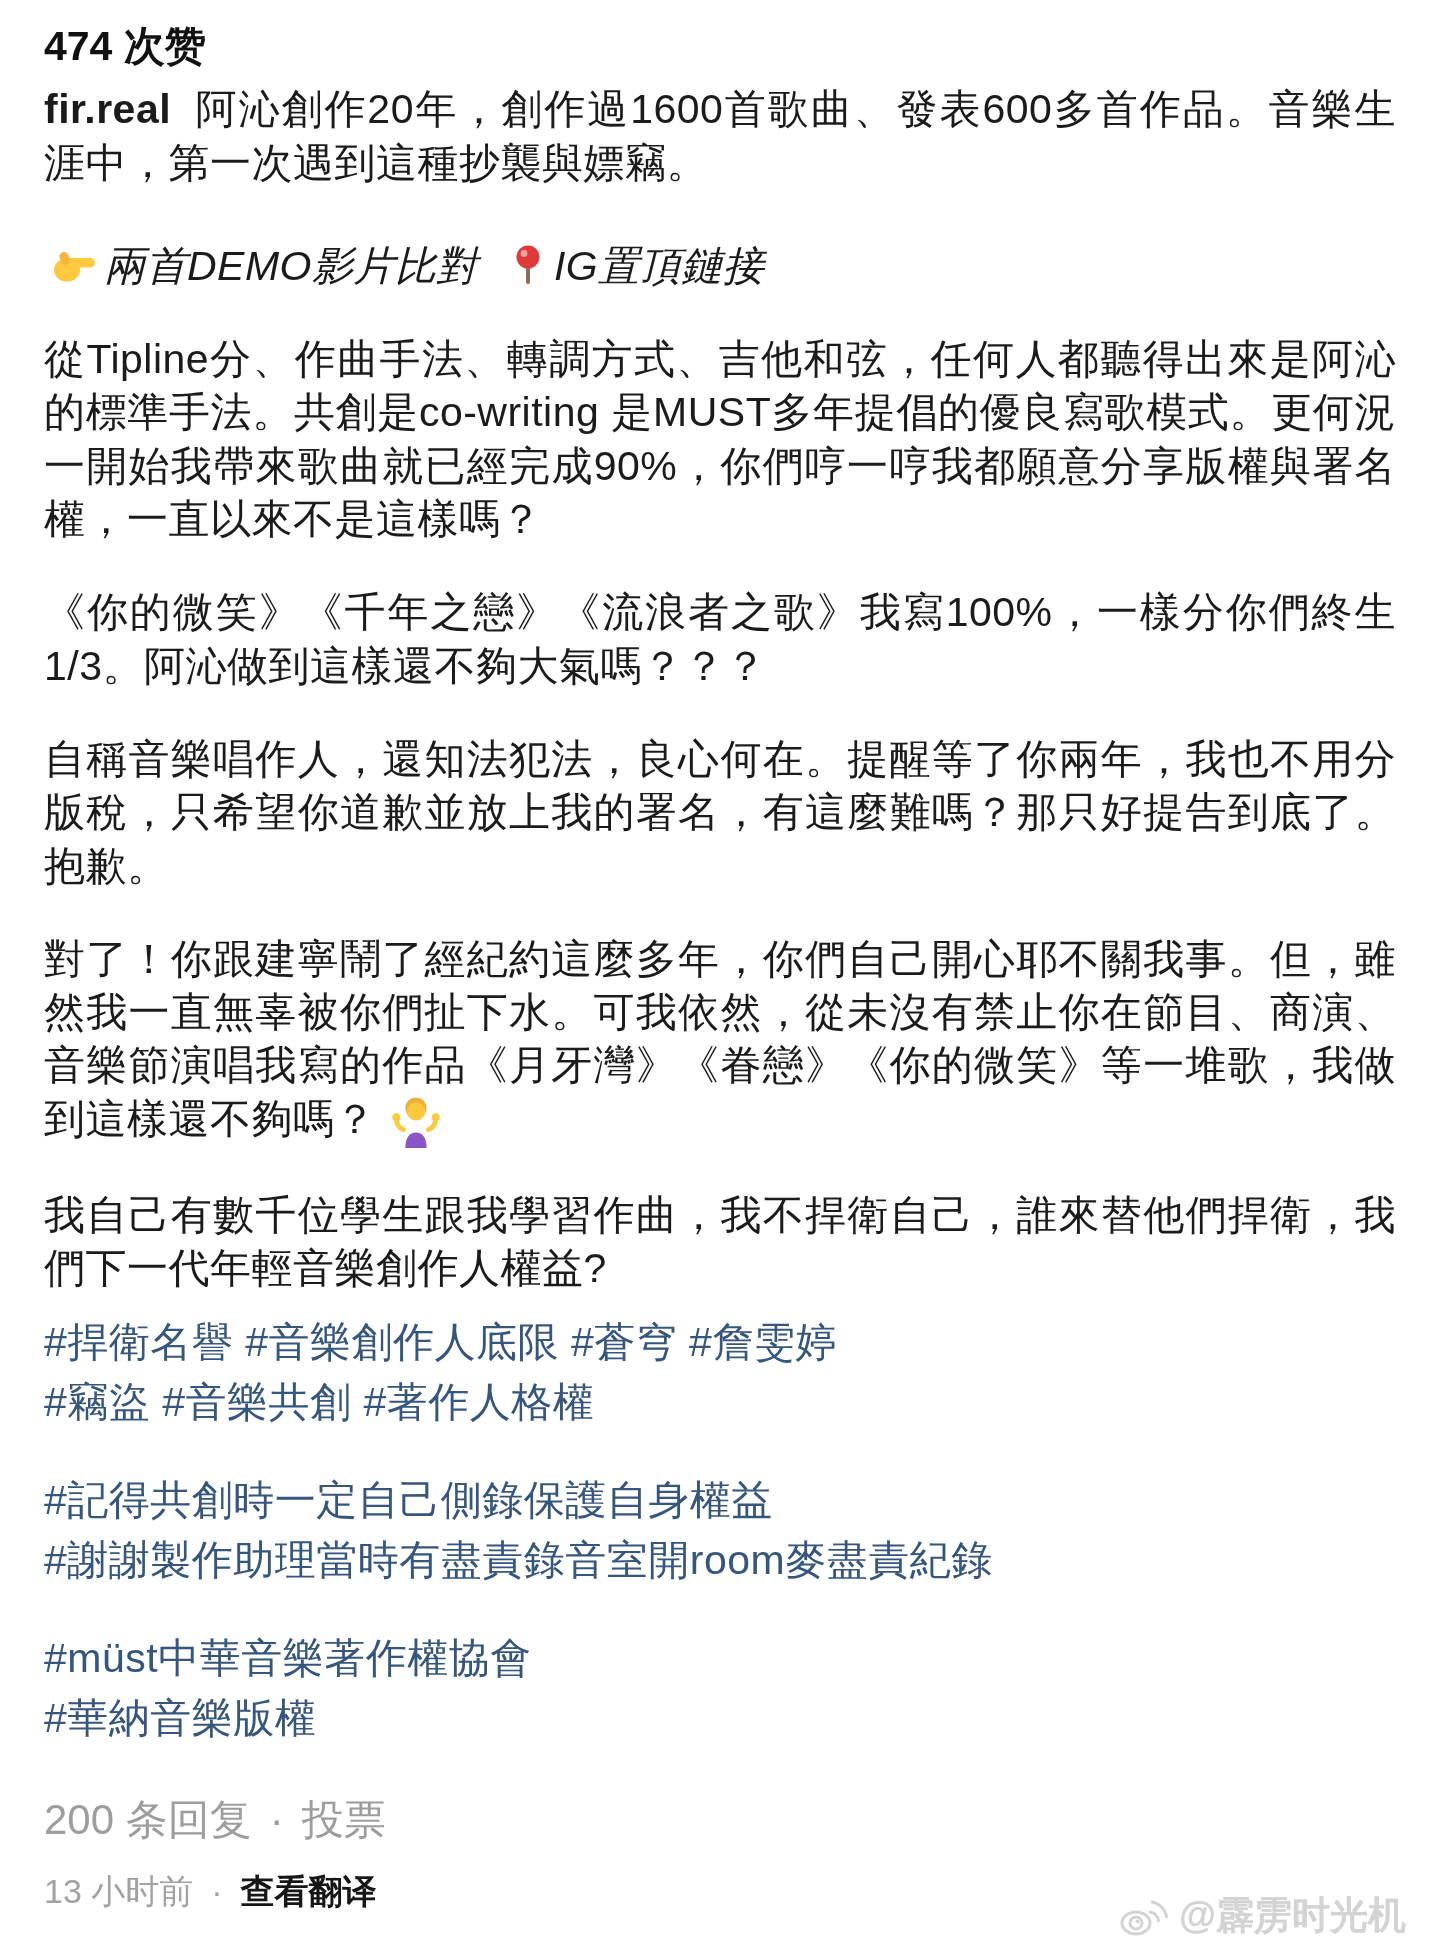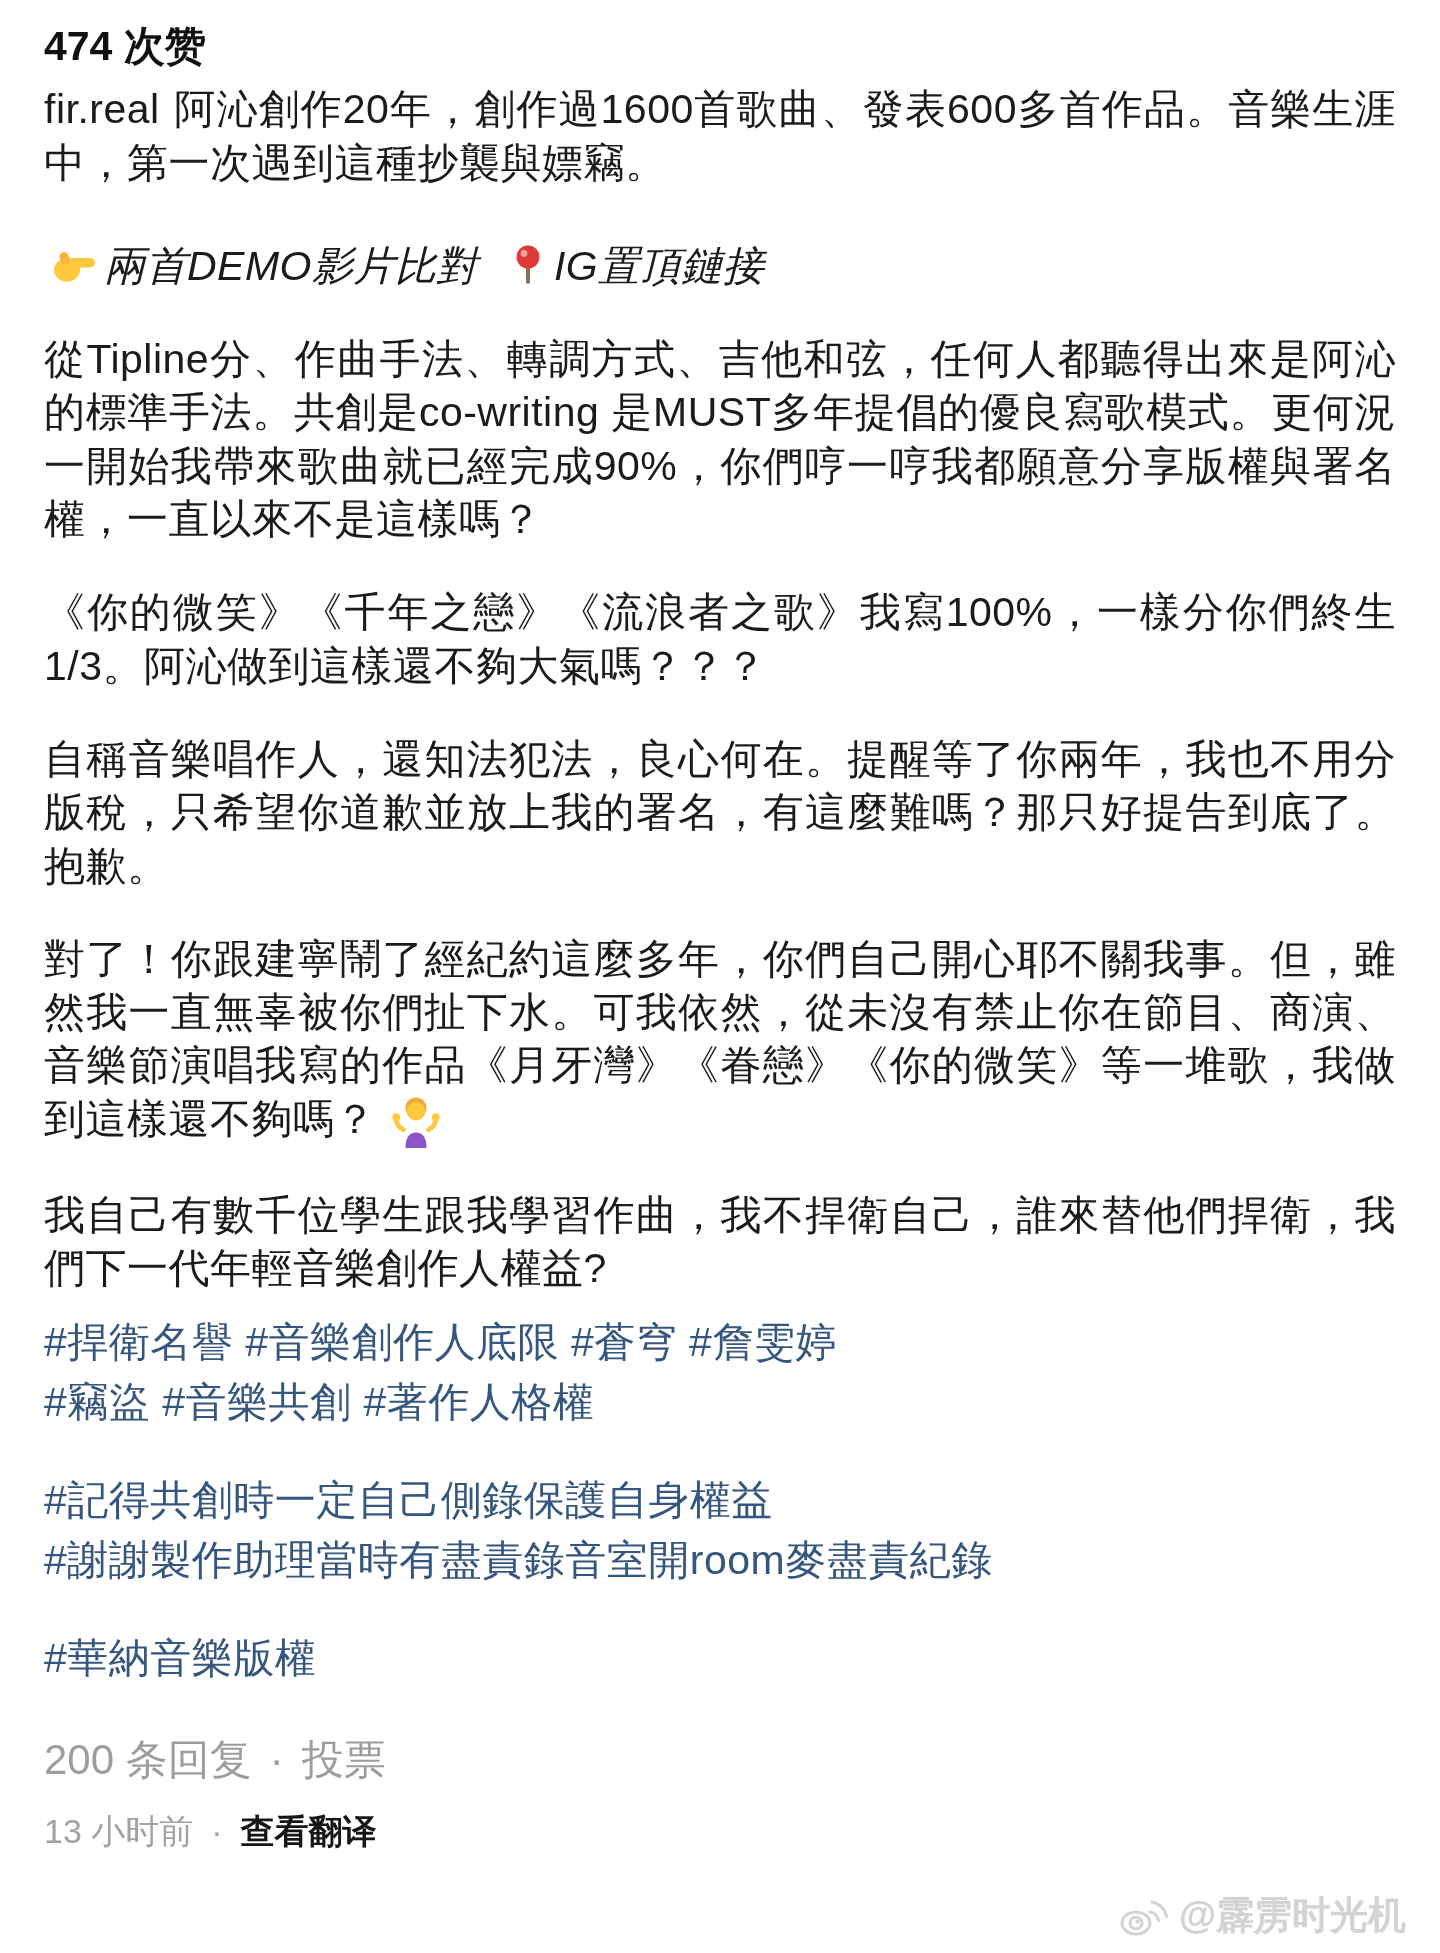--- a/index.html
+++ b/index.html
@@ -15,21 +15,21 @@
   .likes {
     font-size: 41px; font-weight: 700; color: #111;
     line-height: 1.3;
   }
   .caption, .para, .tagline {
     font-size: 41px; line-height: 1.30;
     text-align: justify;
     letter-spacing: 0.5px;
   }
   .caption { margin-top: 10px; }
-  .username { font-weight: 400; margin-right: 14px; }
+  .username { font-weight: 700; margin-right: 23px; }
   .para { margin: 40px 0 0 0; }
   .emoji-line { margin-top: 50px; text-align: left; font-style: italic; }
   .emoji { display: inline-block; vertical-align: -9px; margin: 0 6px; }
   .emoji svg { display: block; }
   .shrug { vertical-align: -16px; margin-left: 14px; }
   .tags { margin-top: 18px; }
   .tags + .tags { margin-top: 38px; }
   .tagline {
     color: #35567e;
     line-height: 1.46;
@@ -109,20 +109,21 @@
     <div class="tagline">#捍衛名譽 #音樂創作人底限 #蒼穹 #詹雯婷</div>
     <div class="tagline">#竊盜 #音樂共創 #著作人格權</div>
   </div>
 
   <div class="tags">
     <div class="tagline">#記得共創時一定自己側錄保護自身權益</div>
     <div class="tagline">#謝謝製作助理當時有盡責錄音室開room麥盡責紀錄</div>
   </div>
 
   <div class="tags">
+    <div class="tagline">#müst中華音樂著作權協會</div>
     <div class="tagline">#華納音樂版權</div>
   </div>
 
   <div class="replies">
     <span>200 条回复</span>
     <span>·</span>
     <span>投票</span>
   </div>
 
   <div class="meta">

